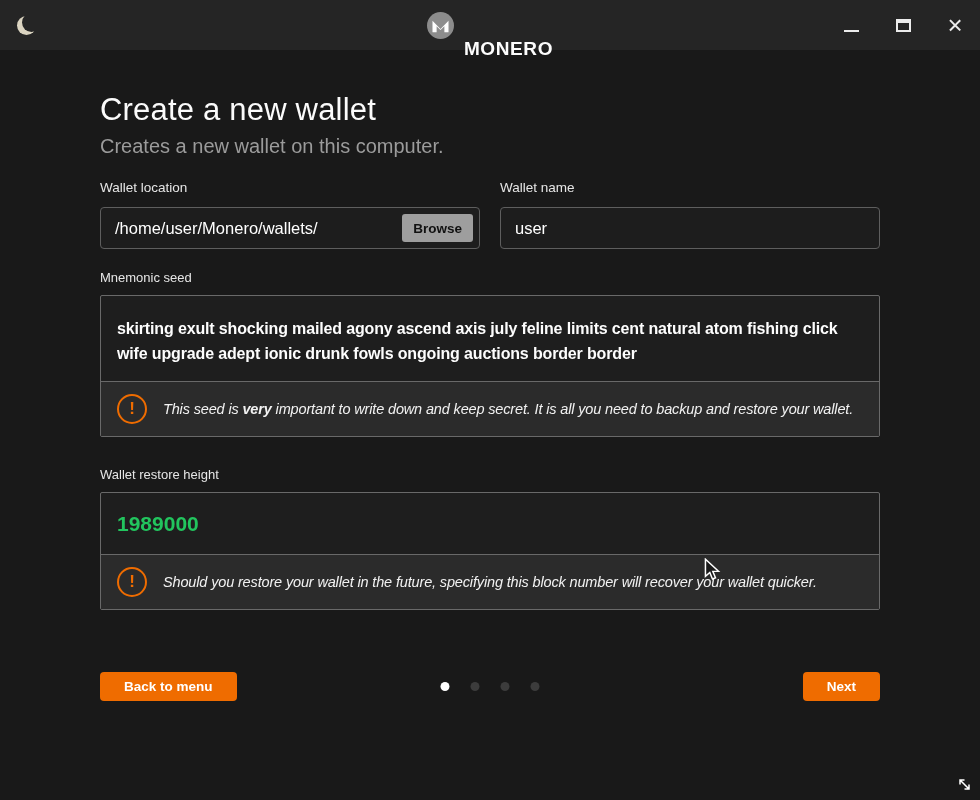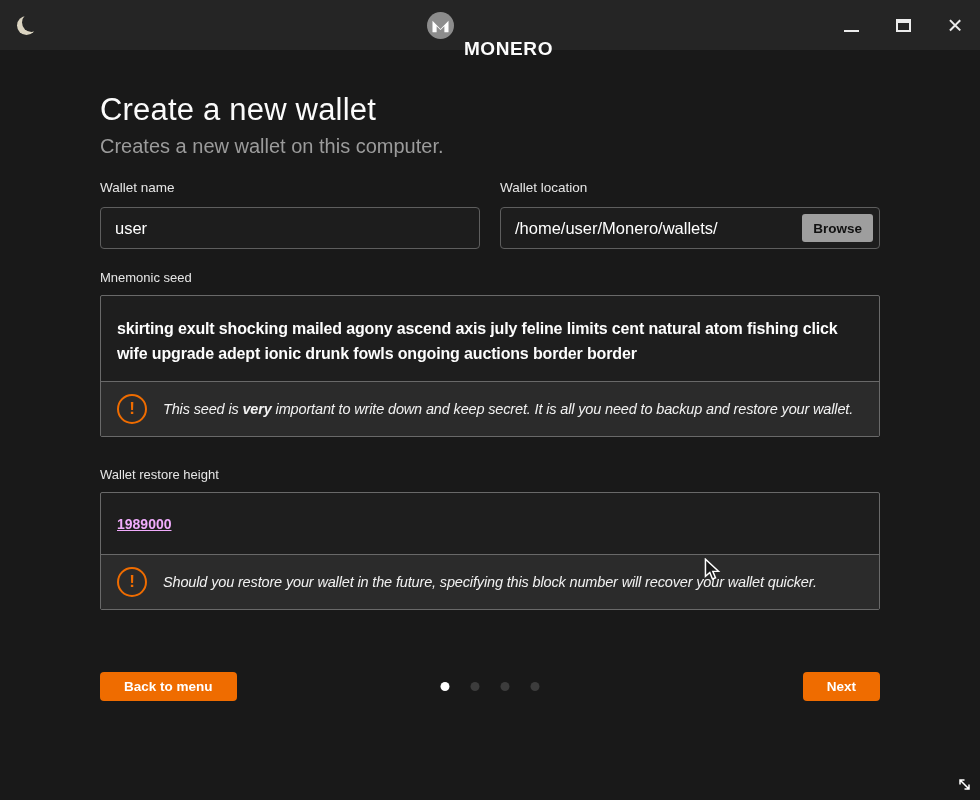--- a/index.html
+++ b/index.html
@@ -83,23 +83,22 @@
     border:2px solid var(--accent, #ef6c00); border-radius:50%;
     color: var(--accent, #ef6c00);
     display:flex; align-items:center; justify-content:center;
     font-weight:700; font-size:17px;
   }
   .warn-text { font-size:14.5px; line-height:21px; color:#f2f2f2; letter-spacing:-0.15px;font-style:italic; }
 
   .restore-input {
     height:61px; padding:0 16px;
     display:flex; align-items:center;
-    font-weight:700; font-size:14px; color:#f0abfc;
+    font-weight:700; font-size:21px; color:#22c55e;
     cursor:text;
-    text-decoration:underline;
   }
 
   
   .footer { display:flex; align-items:center; justify-content:space-between; margin-top:62px; position:relative; }
   .orange-btn {
     background: var(--accent, #ef6c00);
     color:#fff; border:none; border-radius:4px;
     height:29px; padding:0 24px;
     font-family:inherit; font-weight:700; font-size:13.5px;
     cursor:pointer;
@@ -143,29 +142,29 @@
     </span>
   </div>
 </div>
 
 <div class="main">
   <h1 class="page-title">Create a new wallet</h1>
   <div class="page-subtitle">Creates a new wallet on this computer.</div>
 
   <div class="fields-row">
     <div class="field">
-      <label class="f-label">Wallet name</label>
-      <input class="text-input" type="text" value="user" style="">
-    </div>
-    <div class="field">
       <label class="f-label">Wallet location</label>
       <div class="input-wrap">
         <input class="text-input" type="text" value="/home/user/Monero/wallets/" style="">
         <button class="browse-btn">Browse</button>
       </div>
+    </div>
+    <div class="field">
+      <label class="f-label">Wallet name</label>
+      <input class="text-input" type="text" value="user" style="">
     </div>
   </div>
 
   <label class="sec-label">Mnemonic seed</label>
   <div class="boxed">
     <div class="seed-text">skirting exult shocking mailed agony ascend axis july feline limits cent natural atom fishing click wife upgrade adept ionic drunk fowls ongoing auctions border border</div>
     <div class="warning">
       <span class="warn-icon">
         <span>!</span>
       </span>

